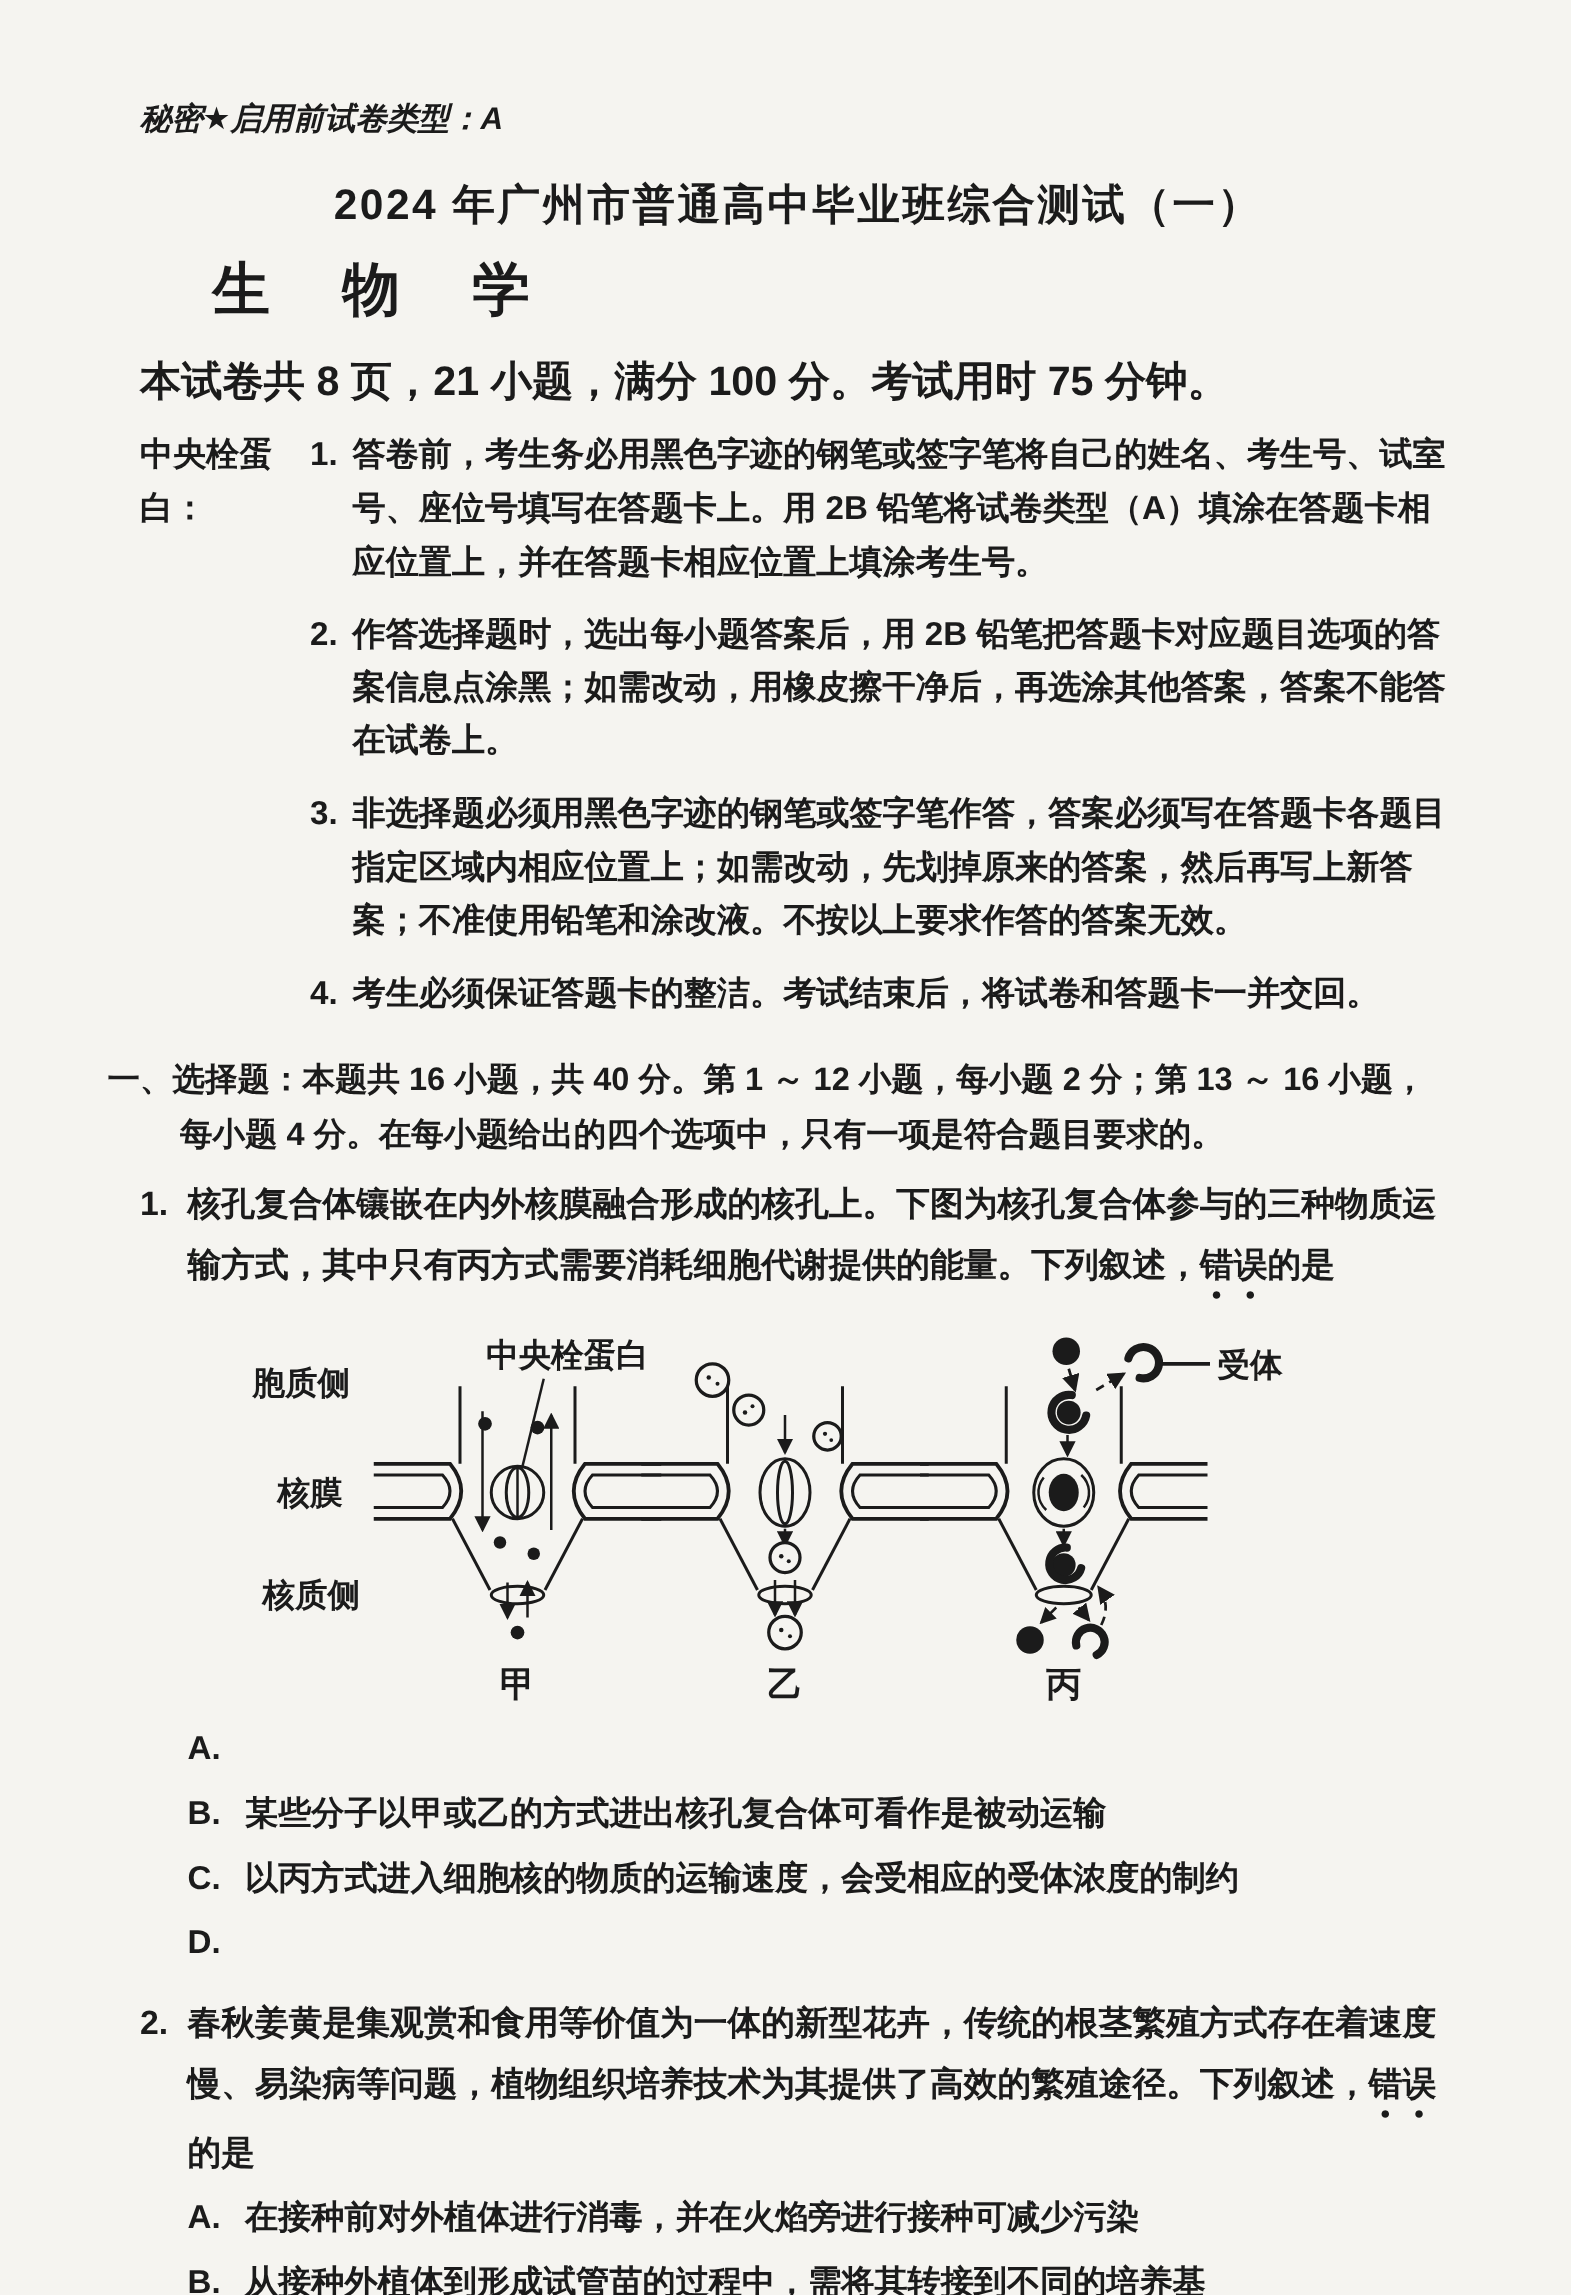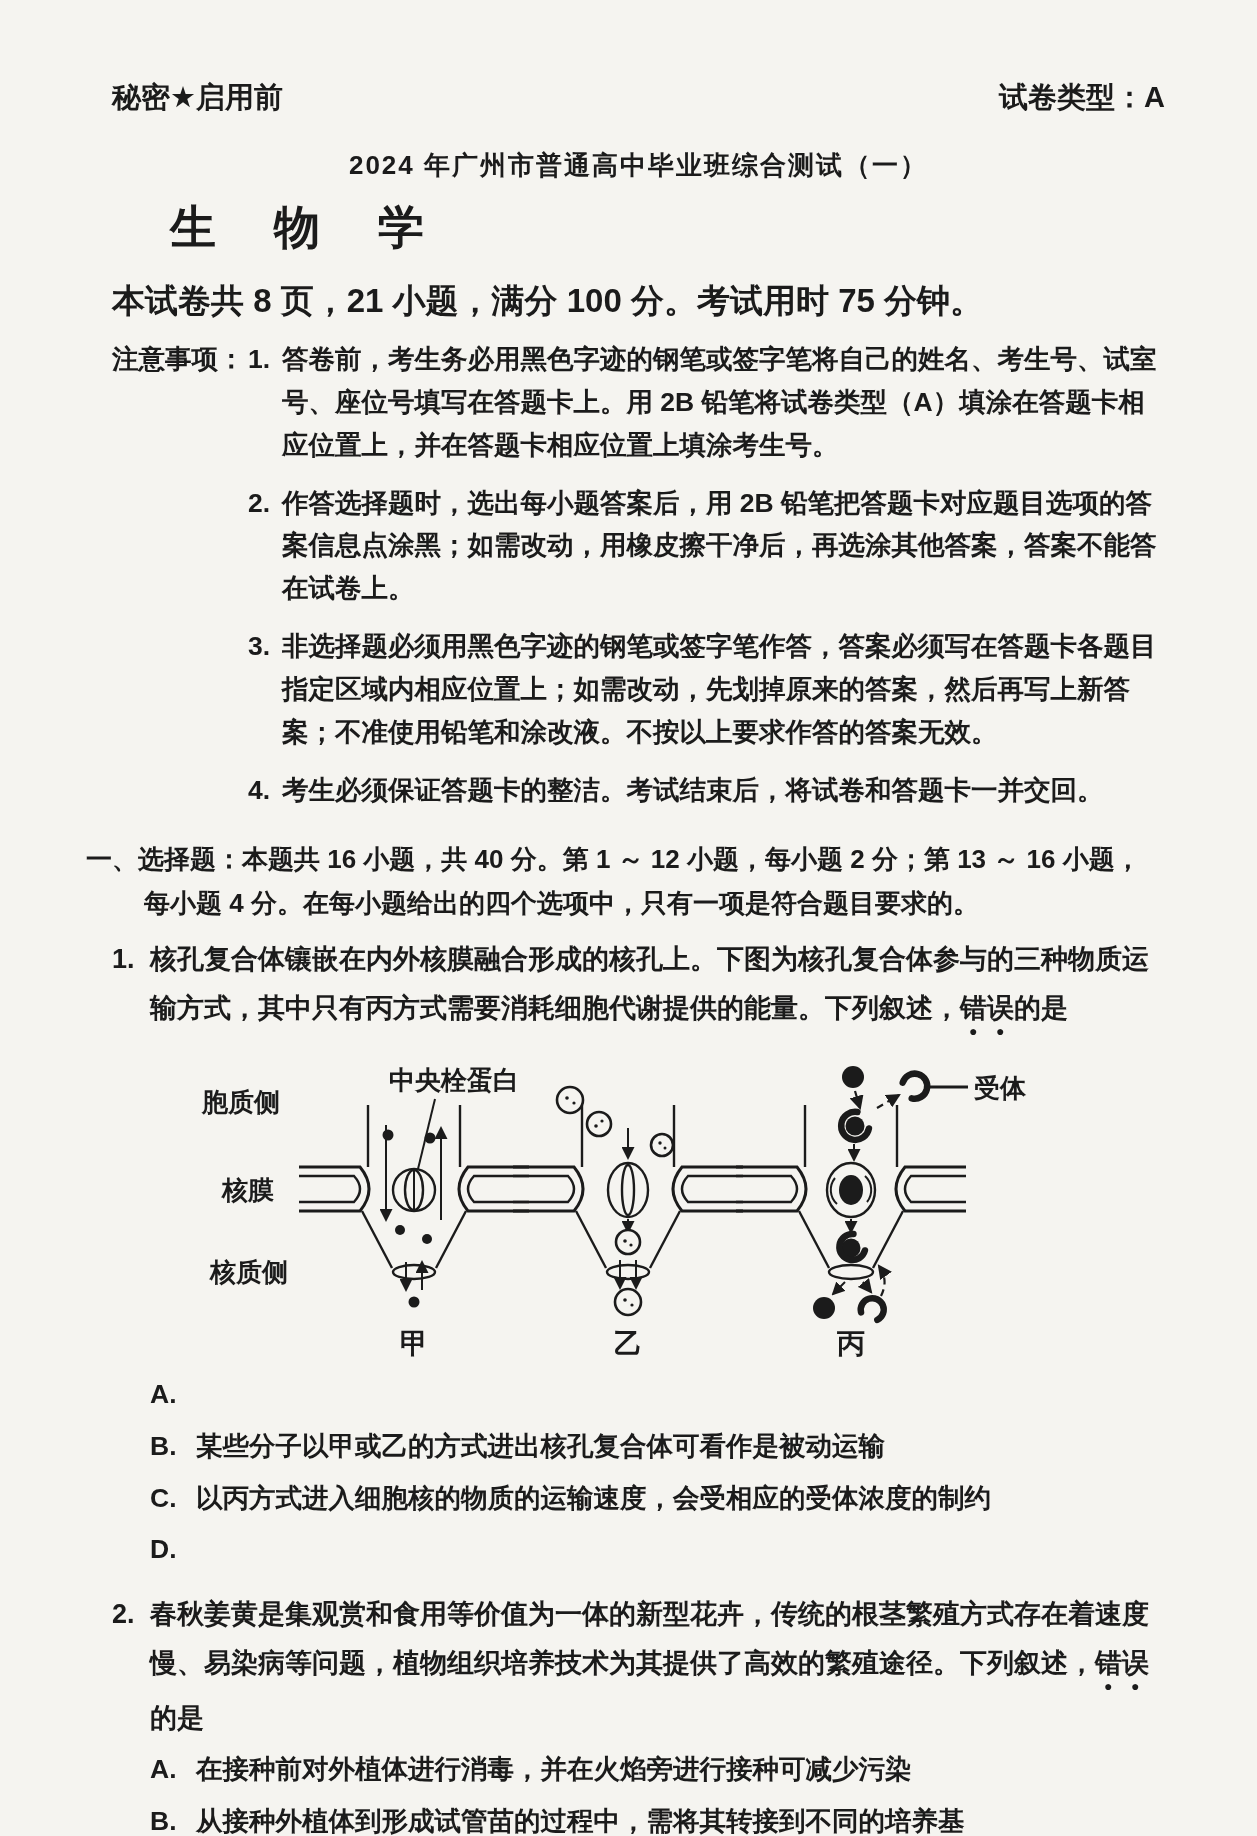--- a/index.html
+++ b/index.html
@@ -5,22 +5,22 @@
   html,body{margin:0;padding:0;}
   body{
     width:1257px;min-height:1836px;
     background:#f5f4f0;
     color:#1b1b1b;
     font-family:"Liberation Sans","DejaVu Sans",sans-serif;
     font-weight:700;
     box-sizing:border-box;
     padding:78px 92px 30px 112px;
   }
-  .hdr{display:flex;justify-content:space-between;font-size:29px;}
-  .title{font-size:26px;text-align:center;margin-top:30px;letter-spacing:2px;}
+  .hdr{display:flex;justify-content:flex-start;font-size:25px;font-style:italic;}
+  .title{font-size:34px;text-align:center;margin-top:30px;letter-spacing:2px;}
   .subject{font-size:46px;margin-top:14px;letter-spacing:58px;padding-left:58px;}
   .examinfo{font-size:33px;margin-top:16px;line-height:1.6;}
   .notice{display:flex;margin-top:10px;font-size:26.5px;}
   .notice-label{width:136px;flex:0 0 136px;line-height:1.62;}
   .notice-items{flex:1;}
   .n-item{display:flex;margin-bottom:15px;line-height:1.62;}
   .n-item .num{width:34px;flex:0 0 34px;}
   .n-item .itext{flex:1;}
   .section{font-size:26px;line-height:1.7;margin:10px 0 10px -26px;padding-left:58px;text-indent:-58px;}
   .question{margin-top:10px;}
@@ -52,21 +52,21 @@
 <div class="hdr">
   <span>秘密★启用前</span>
   <span>试卷类型：A</span>
 </div>
 
 <div class="title">2024 年广州市普通高中毕业班综合测试（一）</div>
 <div class="subject">生物学</div>
 <div class="examinfo">本试卷共 8 页，21 小题，满分 100 分。考试用时 75 分钟。</div>
 
 <div class="notice">
-  <div class="notice-label">注意事项：</div>
+  <div class="notice-label">中央栓蛋白：</div>
   <div class="notice-items">
     <div class="n-item">
       <span class="num">1.</span>
       <div class="itext">答卷前，考生务必用黑色字迹的钢笔或签字笔将自己的姓名、考生号、试室号、座位号填写在答题卡上。用 2B 铅笔将试卷类型（A）填涂在答题卡相应位置上，并在答题卡相应位置上填涂考生号。</div>
     </div>
     <div class="n-item">
       <span class="num">2.</span>
       <div class="itext">作答选择题时，选出每小题答案后，用 2B 铅笔把答题卡对应题目选项的答案信息点涂黑；如需改动，用橡皮擦干净后，再选涂其他答案，答案不能答在试卷上。</div>
     </div>
     <div class="n-item">

